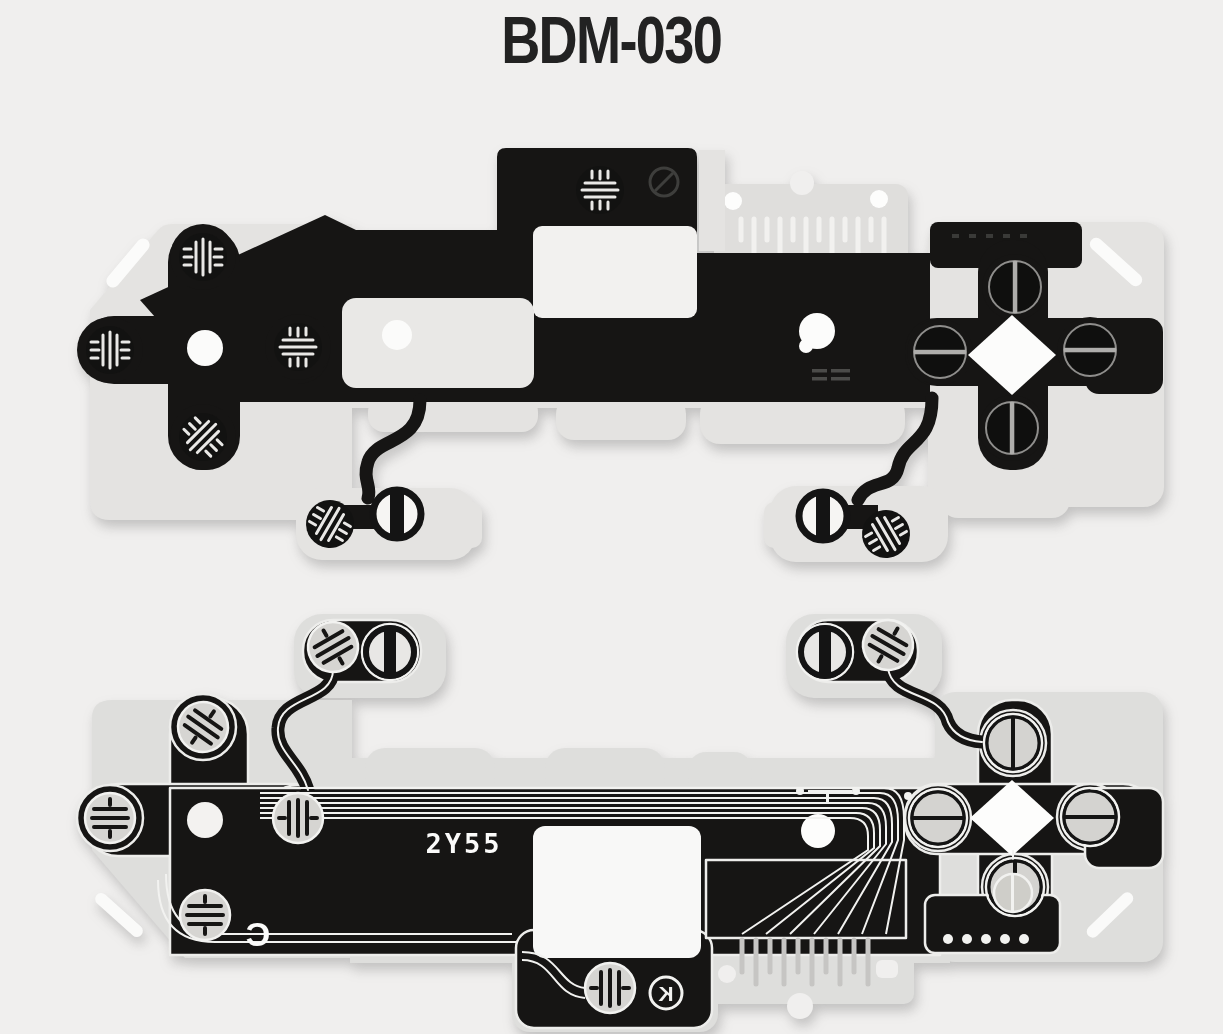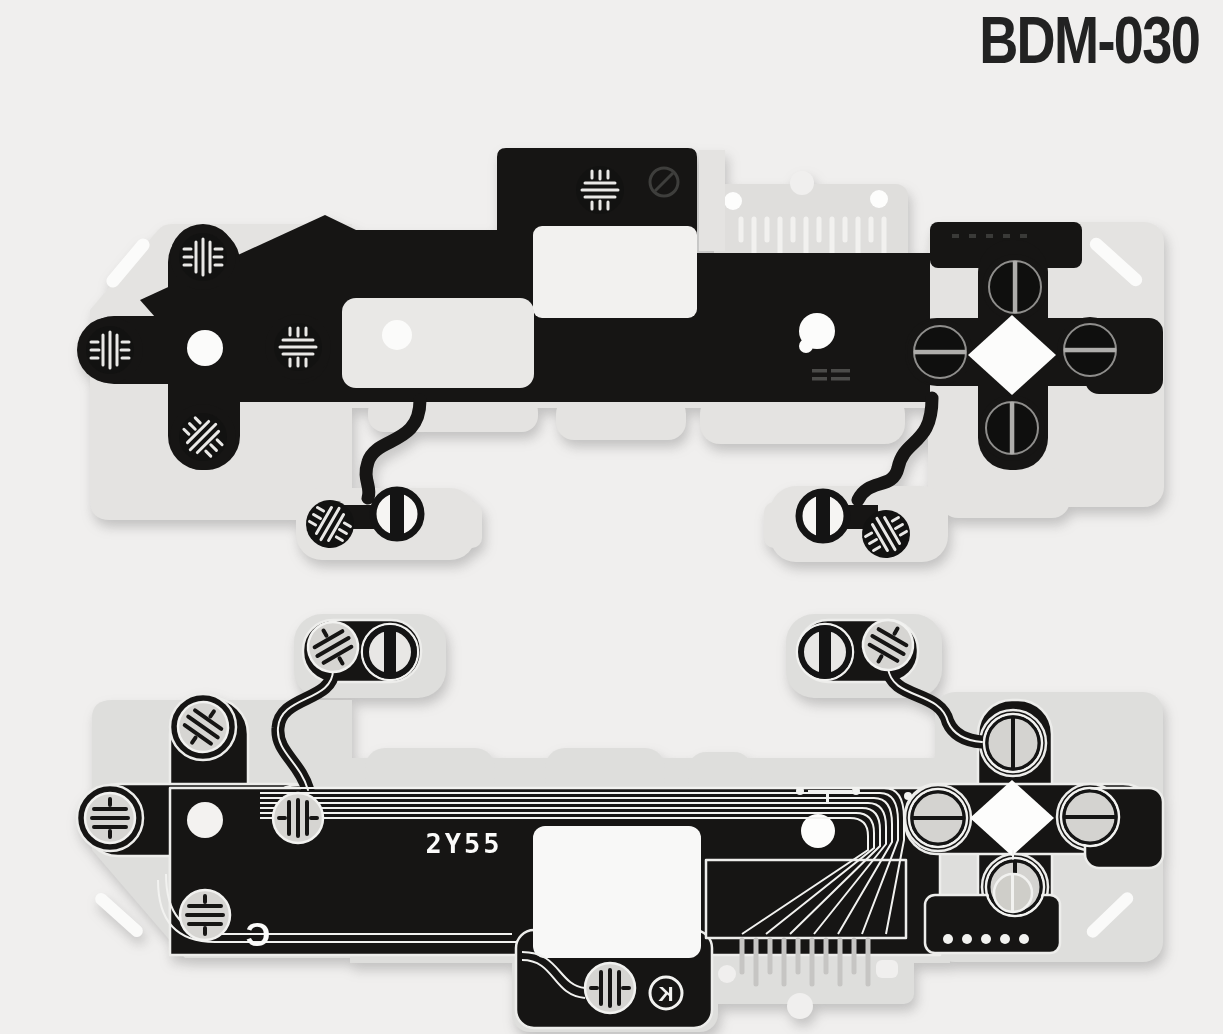--- a/index.html
+++ b/index.html
@@ -1,18 +1,18 @@
 <!DOCTYPE html>
 <html><head>
 <meta charset="utf-8">
 <style>
   html,body{margin:0;padding:0;background:#f0efee;}
   .stage{position:relative;width:1223px;height:1034px;background:#f0efee;overflow:hidden;
          font-family:"Liberation Sans",sans-serif;}
-  .title-wrap{position:absolute;top:0;left:0;width:100%;text-align:right;z-index:5;}
+  .title-wrap{position:absolute;top:0;left:0;width:100%;text-align:center;z-index:5;}
   .title{display:inline-block;margin:2px 0 0 0;font-size:66px;font-weight:800;color:#222;
          letter-spacing:-2px;transform:scaleX(.82);transform-origin:center top;
          font-family:"Liberation Sans",sans-serif;}
   svg.scene{position:absolute;left:0;top:0;}
   .film{filter:drop-shadow(3px 7px 6px rgba(80,80,78,.28));}
   .mono{font-family:"DejaVu Sans Mono",monospace;font-weight:bold;}
 </style>
 </head>
 <body>
 

